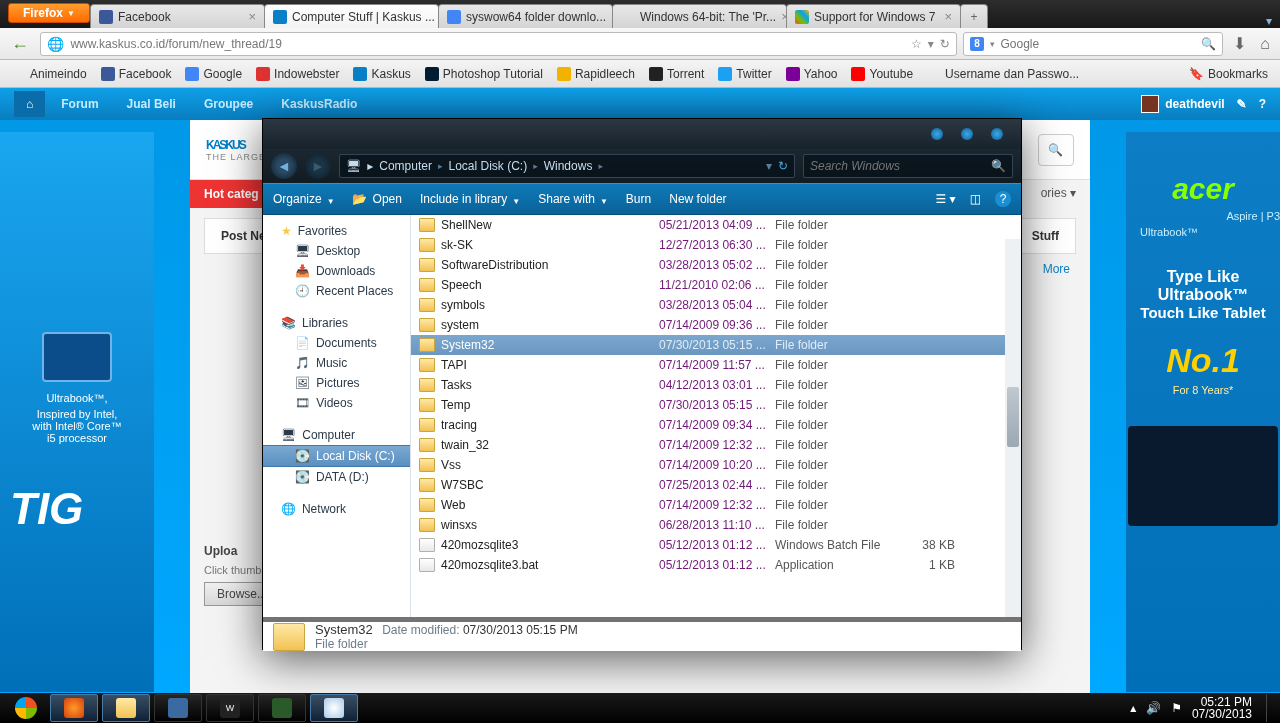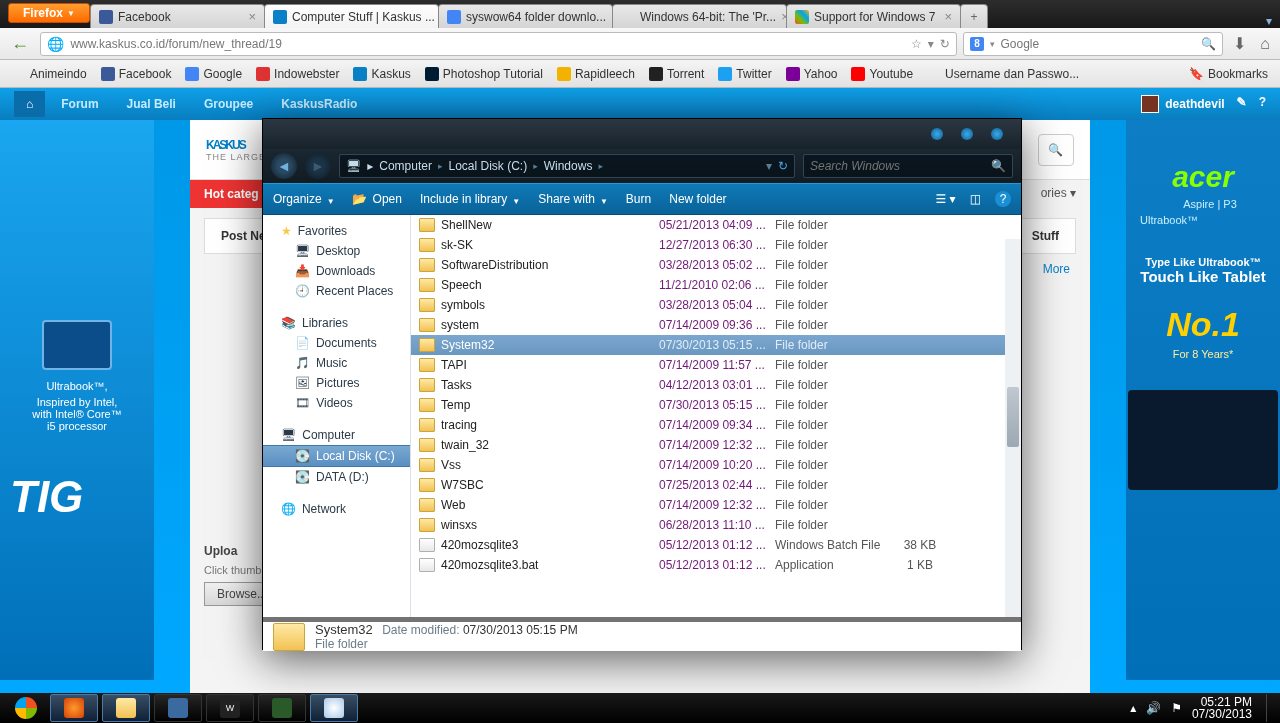--- a/index.html
+++ b/index.html
@@ -25,25 +25,25 @@
 .icobtn{color:#666;font-size:16px;padding:0 4px}
 
 .bmrow{height:28px;background:linear-gradient(#f4f4f4,#e4e4e4);border-bottom:1px solid #bbb;display:flex;align-items:center;padding:0 6px;gap:2px}
 .bm{display:flex;align-items:center;gap:4px;padding:2px 6px;color:#333;border-radius:3px}
 .bm .ico{width:14px;height:14px;border-radius:2px;flex:0 0 14px}
 
 .page{position:relative;height:607px;background:linear-gradient(#0097e6,#00a8ff);overflow:hidden}
 .kaskus-nav{height:32px;background:linear-gradient(#0fa0e8,#087dbf);display:flex;align-items:center;padding:0 14px;gap:4px;color:#fff;font-weight:bold}
 .kaskus-nav .home{background:#0a6ca8;padding:6px 12px}
 .kaskus-nav a{color:#c5ebff;padding:6px 12px}
-.kaskus-nav .right{margin-left:auto;display:flex;gap:12px}
+.kaskus-nav .right{margin-left:auto;display:flex;align-items:center;gap:12px}
 .kaskus-nav .user{display:flex;align-items:center;gap:6px;color:#fff}
 .kaskus-nav .user .av{width:18px;height:18px;background:#732;border:1px solid #fff}
 .kaskus-body{position:relative;height:575px}
-.side-ad{position:absolute;top:0;width:154px;height:560px}
+.side-ad{position:absolute;top:12px;width:154px;height:560px}
 .side-ad.left{left:0;background:linear-gradient(#1aa6f0,#006fb8)}
 .side-ad.right{right:0;background:linear-gradient(#0d7dc5,#006fb8)}
 .adtxt{color:#fff;text-align:center;font-size:18px;font-weight:bold;margin-top:40px}
 .adtxt.small{font-size:11px;font-weight:normal;margin-top:4px}
 .center{position:absolute;left:190px;right:190px;top:0;height:575px;background:#f4f4f4}
 .khead{height:60px;background:#fff;border-bottom:1px solid #ddd;display:flex;align-items:center;padding:0 16px;gap:20px;color:#007dc5;font-weight:bold;font-size:26px}
 .khead .tag{font-size:9px;color:#888;display:block;font-weight:normal;letter-spacing:1px}
 .tips{margin-left:auto;color:#0a81c6;font-size:11px}
 .ksearch{width:36px;height:32px;border:1px solid #ccc;background:#fff;border-radius:4px;display:flex;align-items:center;justify-content:center;color:#888}
 .hotcat{height:28px;background:#e33;color:#fff;display:inline-flex;align-items:center;padding:0 14px;font-weight:bold;font-size:12px}
@@ -80,21 +80,21 @@
 .col-n{width:240px}
 .col-d{width:116px}
 .col-t{width:110px}
 .col-s{width:70px;text-align:right}
 .row{height:20px;display:flex;align-items:center;padding-left:8px;color:#222}
 .row .ico{width:16px;height:14px;margin-right:6px;background:linear-gradient(#ffe9a6,#f1c253);border:1px solid #caa53c;border-radius:1px;flex:0 0 16px}
 .row .ico.file{background:linear-gradient(#fff,#e8e8e8);border:1px solid #b0b0b0}
 .row .rn{width:218px;overflow:hidden;white-space:nowrap}
 .row .rd{width:116px;color:#701a75}
 .row .rt{width:110px;color:#555}
-.row .rs{width:70px;text-align:center;color:#555}
+.row .rs{width:70px;text-align:right;color:#555}
 .row.sel{background:linear-gradient(#7ba7cf,#6a97c0);color:#fff}
 .row.sel .rd,.row.sel .rt,.row.sel .rs{color:#e0ecf7}
 .scrollind{position:absolute;right:0;top:24px;bottom:0;width:16px;background:#eef1f4}
 .scrollthumb{position:absolute;right:2px;top:148px;width:12px;height:60px;background:linear-gradient(#c0c8d0,#9ca8b2);border-radius:2px}
 .details{height:34px;border-top:5px solid #737373;background:#fff;display:flex;align-items:center;padding:0 10px;gap:10px}
 .details .big{width:32px;height:28px;background:linear-gradient(#ffe9a6,#f1c253);border:1px solid #caa53c;border-radius:2px}
 .details .info{color:#333}
 .details .lbl{color:#6b7c8a}
 
 .taskbar{position:absolute;left:0;right:0;bottom:0;height:30px;background:linear-gradient(#1a1a1a,#000);display:flex;align-items:center;padding:0 6px;gap:4px;z-index:100}
@@ -242,23 +242,23 @@
     <div class="side-ad left">
       <div style="width:70px;height:50px;background:#0a4d8a;border:2px solid #6fb3e8;margin:200px auto 10px;border-radius:4px"></div>
       <div class="adtxt small">Ultrabook™,</div>
       <div class="adtxt small" style="white-space:pre-line">Inspired by Intel,
 with Intel® Core™
 i5 processor</div>
       <div class="adtxt" style="font-size:44px;font-style:italic;margin-top:40px;text-align:left;padding-left:10px">TIG</div>
     </div>
     <div class="side-ad right">
       <div class="adtxt" style="color:#8aff00;font-style:italic;font-size:30px">acer</div>
-      <div class="adtxt small" style="text-align:center;padding-left:14px;color:#c8f0ff">Aspire | P3</div>
+      <div class="adtxt small" style="text-align:right;padding-left:14px;color:#c8f0ff">Aspire | P3</div>
       <div class="adtxt small" style="text-align:left;padding-left:14px;color:#c8f0ff">Ultrabook™</div>
-      <div class="adtxt" style="font-size:11px;margin-top:30px">Type Like Ultrabook™</div>
+      <div class="adtxt" style="font-size:16px;margin-top:30px">Type Like Ultrabook™</div>
       <div class="adtxt" style="font-size:15px;margin-top:0">Touch Like Tablet</div>
       <div class="adtxt" style="font-size:34px;color:#ffd000;margin-top:20px;font-style:italic">No.1</div>
       <div class="adtxt small" style="color:#ffec99">For 8 Years*</div>
       <div style="width:150px;height:100px;background:#0a1a2e;margin:30px auto 0;border-radius:4px"></div>
     </div>
     <div class="center">
       <div class="khead">
         <div><span style="letter-spacing:-2px">KASKUS</span><span class="tag">THE LARGEST</span></div>
         <span class="tips">Search Tips</span>
         <div class="ksearch">🔍</div>

